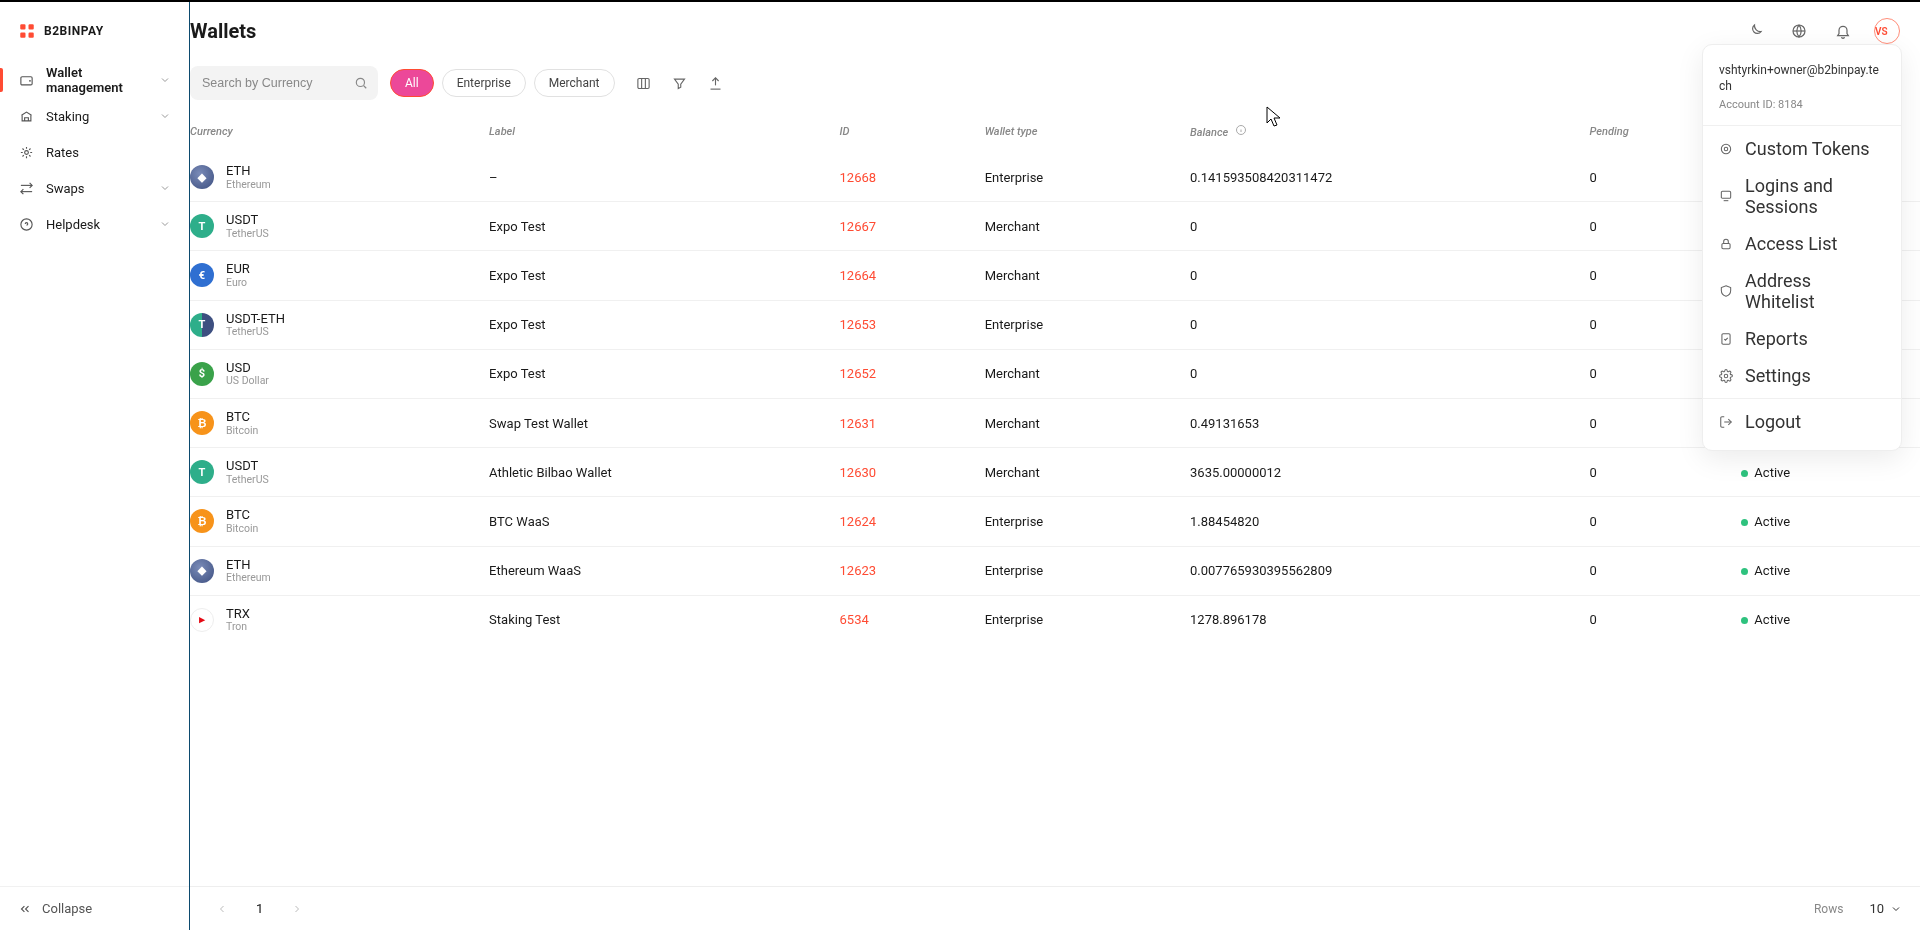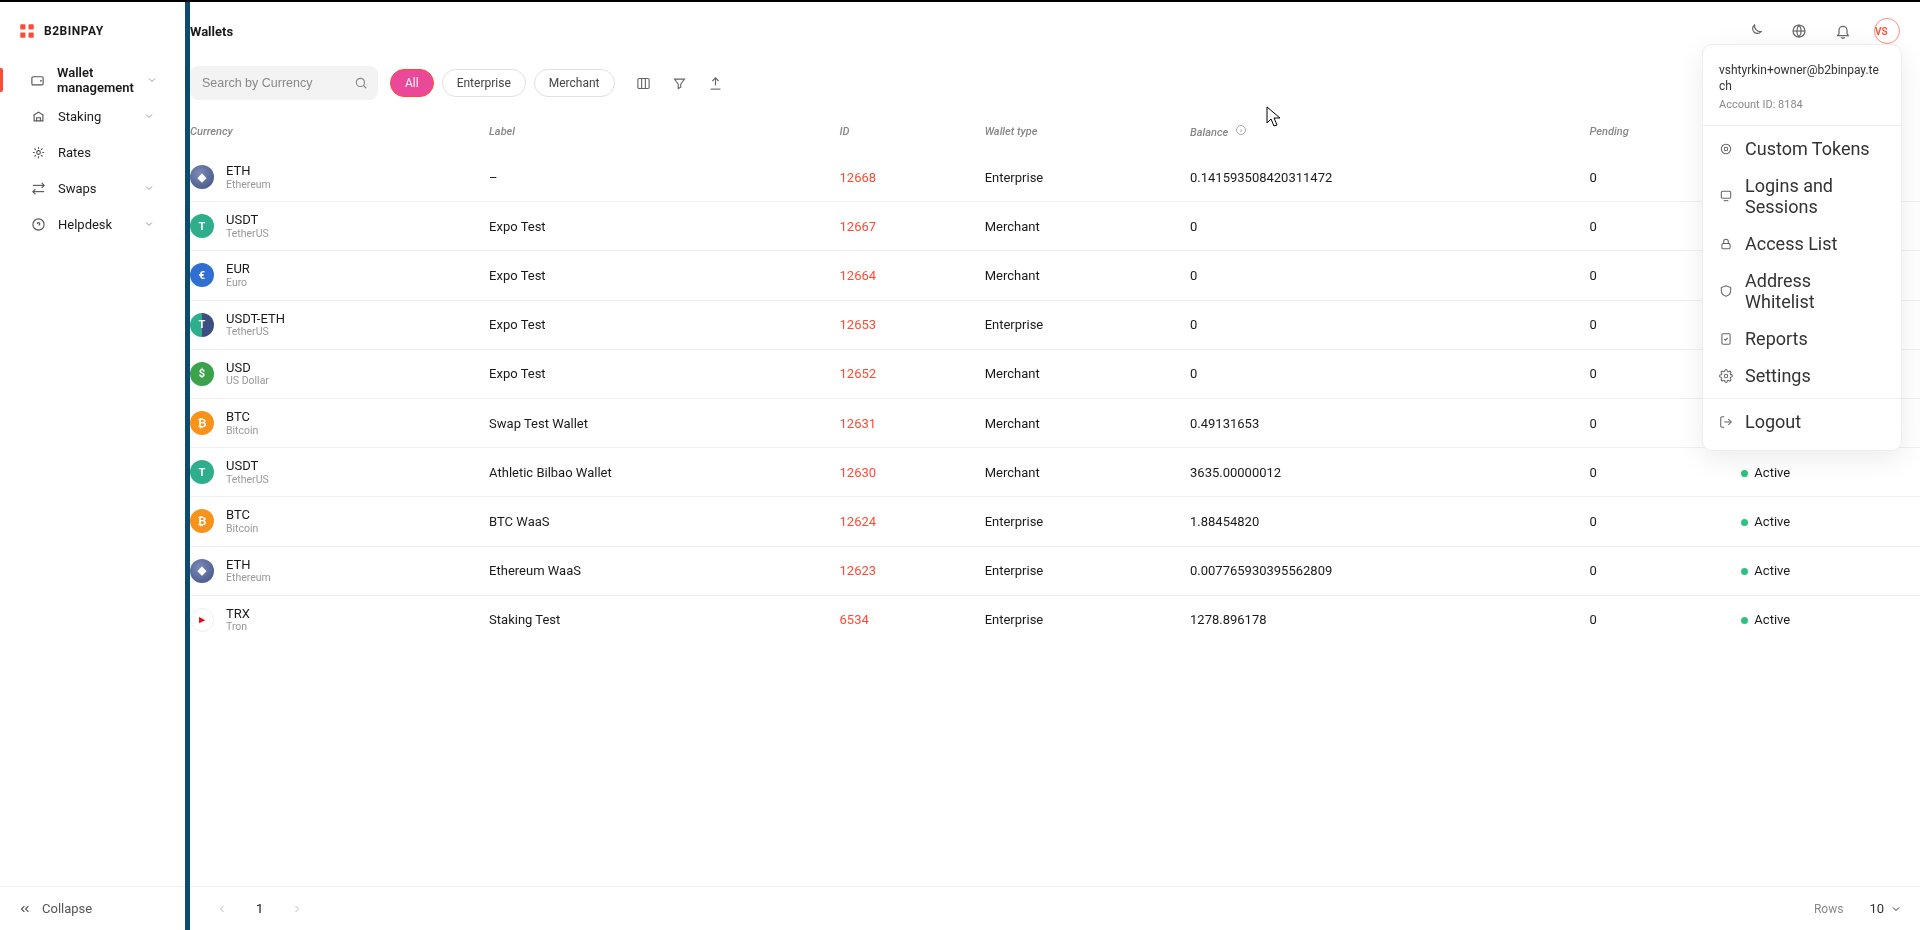--- a/index.html
+++ b/index.html
@@ -6,39 +6,39 @@
     body { font-family: -apple-system, BlinkMacSystemFont, "Segoe UI", Roboto, sans-serif; font-size: 13px; color: #1a1a1a; background: #fff; width: 1920px; height: 930px; overflow: hidden; position: relative; }
     a { text-decoration: none; color: inherit; }
     button { border: none; background: none; cursor: pointer; font: inherit; color: inherit; }
 
     
     .top-stripe { height: 2px; background: #000; width: 100%; }
 
     .shell { display: flex; height: calc(100% - 2px); }
 
     
-    .sidebar { width: 190px; border-right: 5px solid #0c4a6e; display: flex; flex-direction: column; }
+    .sidebar { width: 190px; border-right: 1px solid #0c4a6e; display: flex; flex-direction: column; }
     .logo-row { display: flex; align-items: center; height: 58px; padding: 0 18px; gap: 8px; }
     .logo-mark svg { display: block; }
     .logo-text { font-weight: 700; letter-spacing: .5px; font-size: 12px; }
 
     .nav { padding-top: 2px; flex: 1; }
-    .nav-item { display: flex; align-items: center; height: 36px; padding: 0 30px; gap: 12px; cursor: pointer; position: relative; }
+    .nav-item { display: flex; align-items: center; height: 36px; padding: 0 18px; gap: 12px; cursor: pointer; position: relative; }
     .nav-item.active::before { content: ""; position: absolute; left: 0; top: 6px; bottom: 6px; width: 3px; background: #ff4b33; border-radius: 0 2px 2px 0; }
     .nav-item.active { font-weight: 600; }
     .nav-icon { width: 16px; height: 16px; display: flex; align-items: center; justify-content: center; color: #555; }
     .nav-label { flex: 1; }
     .nav-chevron { color: #999; }
 
     .sidebar-footer { height: 44px; display: flex; align-items: center; padding: 0 18px; gap: 10px; border-top: 1px solid #f1f1f1; color: #555; cursor: pointer; }
 
     
     .main { flex: 1; display: flex; flex-direction: column; min-width: 0; }
     .title-row { height: 58px; display: flex; align-items: center; padding: 0 20px 0 0; }
-    .page-title { font-size: 13px; font-weight: 700; }
+    .page-title { font-size: 20px; font-weight: 700; }
     .title-spacer { flex: 1; }
     .title-icons { display: flex; gap: 18px; align-items: center; }
     .ti-btn { width: 26px; height: 26px; display: flex; align-items: center; justify-content: center; color: #666; }
     .avatar-badge { width: 26px; height: 26px; border: 1px solid #ff8e7a; border-radius: 50%; display: flex; align-items: center; justify-content: flex-start; font-size: 10px; color: #ff4b33; font-weight: 600; }
 
     
     .toolbar { display: flex; align-items: center; gap: 12px; padding: 6px 0 14px 0; }
     .search-wrap { position: relative; width: 188px; }
     .search-input { width: 100%; height: 34px; background: #f3f3f3; border: none; border-radius: 8px; padding: 0 34px 0 12px; font-size: 12.5px; color: #333; }
     .search-input::placeholder { color: #888; }

